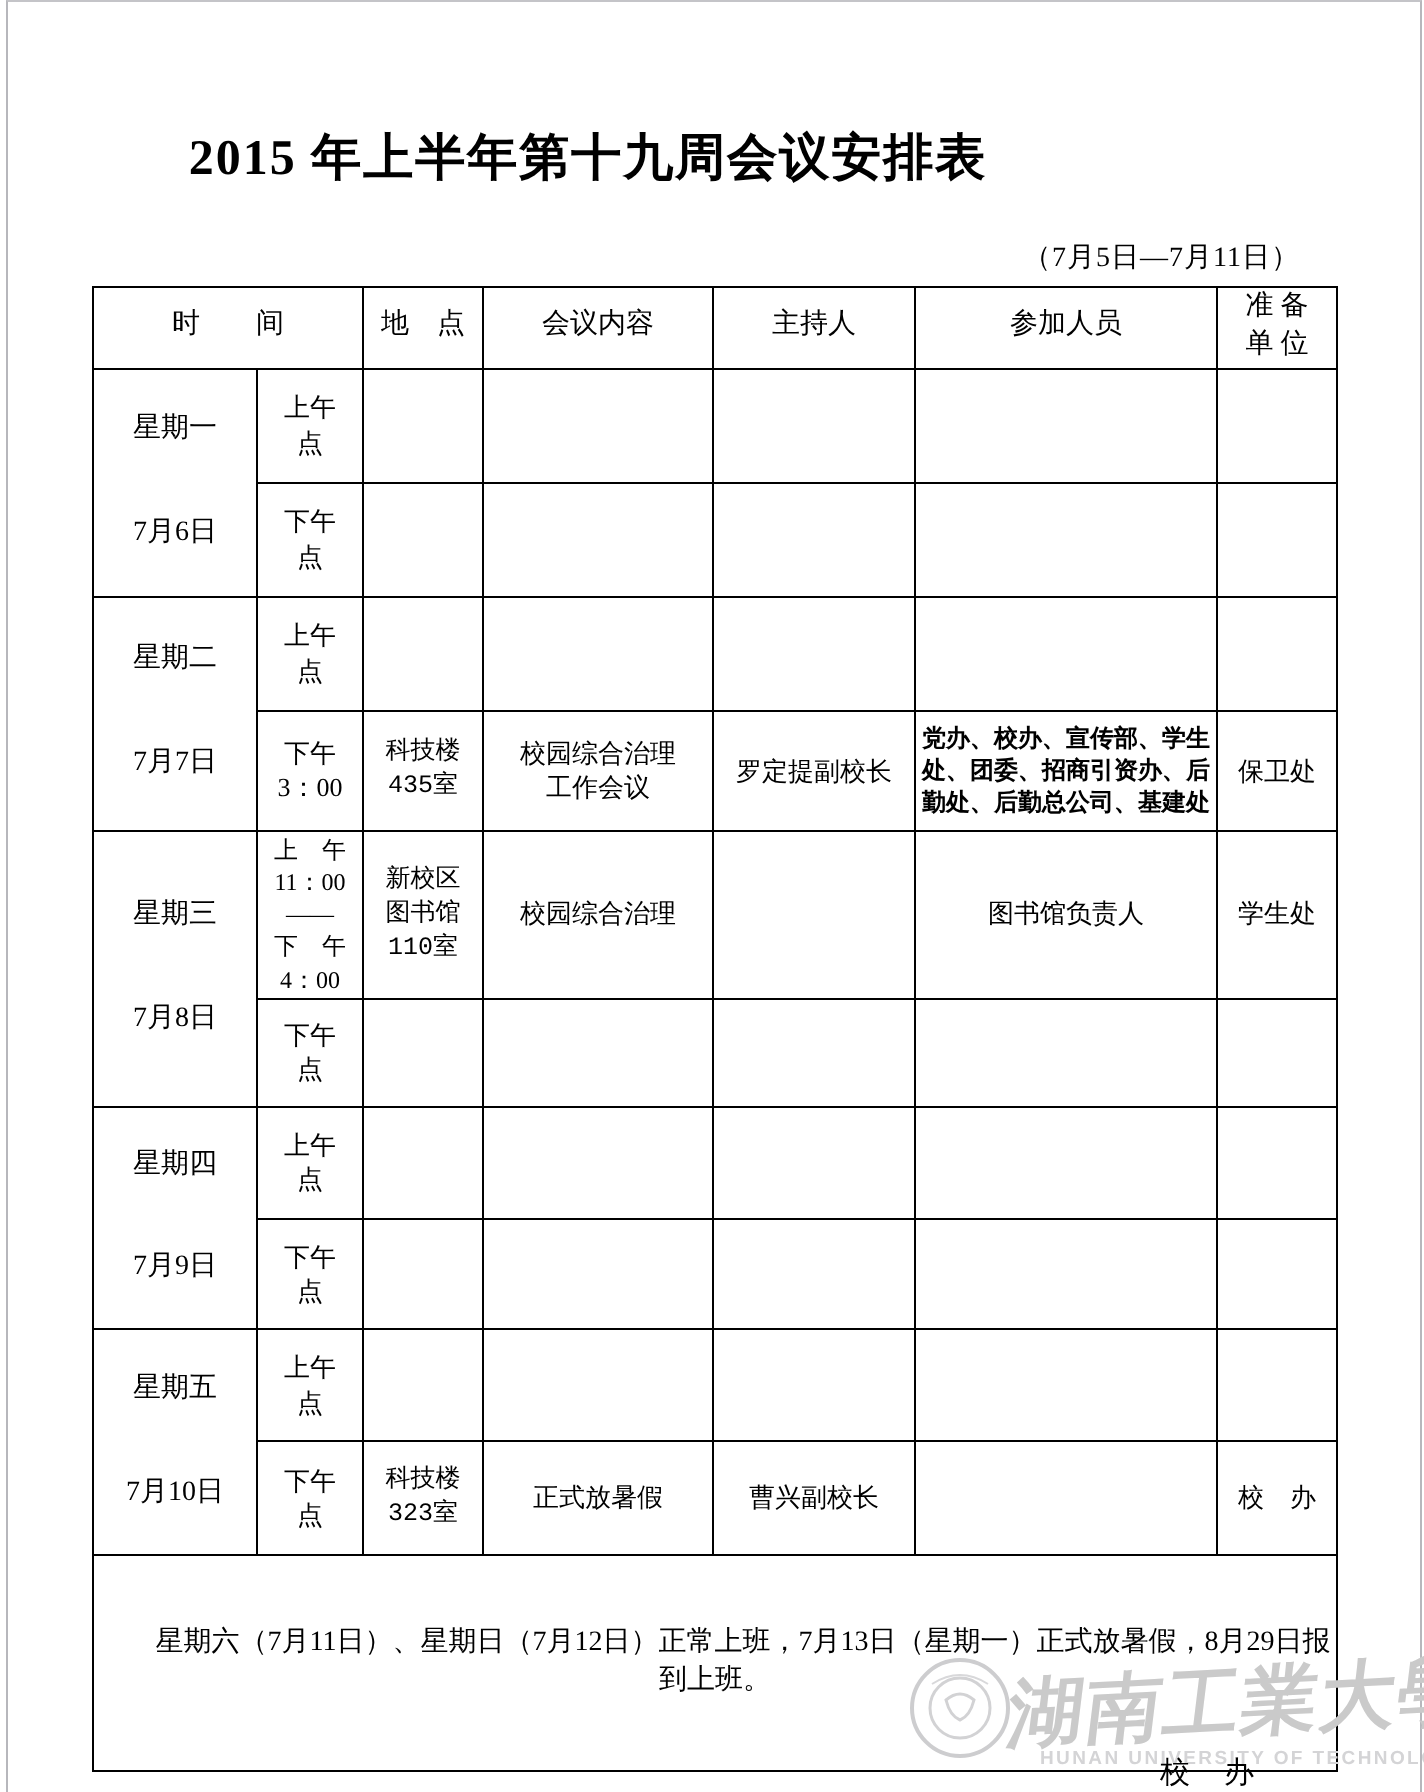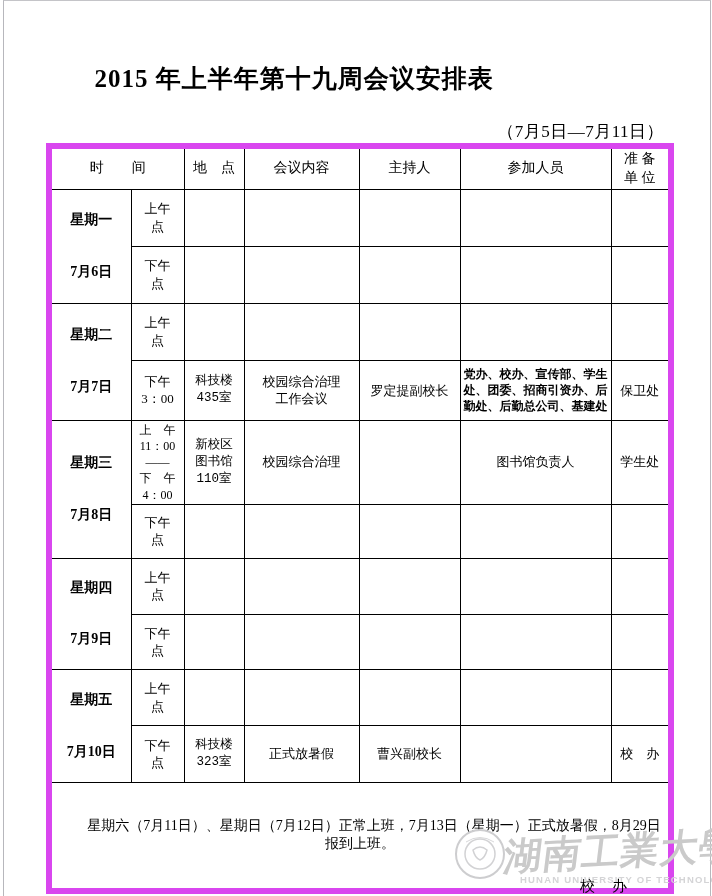--- a/index.html
+++ b/index.html
@@ -12,39 +12,39 @@
   .page-frame{
     position:absolute;left:3px;top:0;right:1px;bottom:-2px;
     border-left:1px solid #b7b7bc;border-top:1px solid #c4c4c8;border-right:1px solid #b7b7bc;
     pointer-events:none;
   }
   .doc-title{
     position:absolute;left:0;top:62px;width:588px;
     text-align:center;font-size:25px;font-weight:bold;letter-spacing:1px;
   }
   .date-range{
-    position:absolute;top:120px;right:48px;
-    font-size:17px;letter-spacing:0.5px;
+    position:absolute;top:120px;right:62px;
+    font-size:14px;letter-spacing:0.5px;
   }
   table.schedule{
     position:absolute;left:46px;top:143px;
     border-collapse:collapse;table-layout:fixed;
     width:622px;
-    border:6px solid #d946ef;
+    border:1px solid #d946ef;
     font-size:13px;
   }
   table.schedule td{
     border:1px solid #000;
     text-align:center;vertical-align:middle;
     padding:1px 2px;
     white-space:pre-line;
     line-height:1.35;
     overflow:hidden;
   }
-  td.day-cell{font-size:14px;font-weight:bold;}
+  td.day-cell{font-size:14px;}
   td.day-cell .day-name{margin-bottom:14px;}
   td.time-cell{font-size:13px;}
   td.time-tight{font-size:12px;line-height:1.18;}
   td.loc-tight{font-size:12.5px;line-height:1.2;font-family:Liberation Mono, monospace;}
   td.participants-cell{font-size:12px;line-height:1.12;padding:1px 3px;font-weight:bold;}
   td.header-cell{font-size:14px;line-height:1.25;}
   td.note-cell{
     text-align:left;vertical-align:middle;
     padding:0 12px 20px 12px;
     font-size:14px;line-height:1.9;

